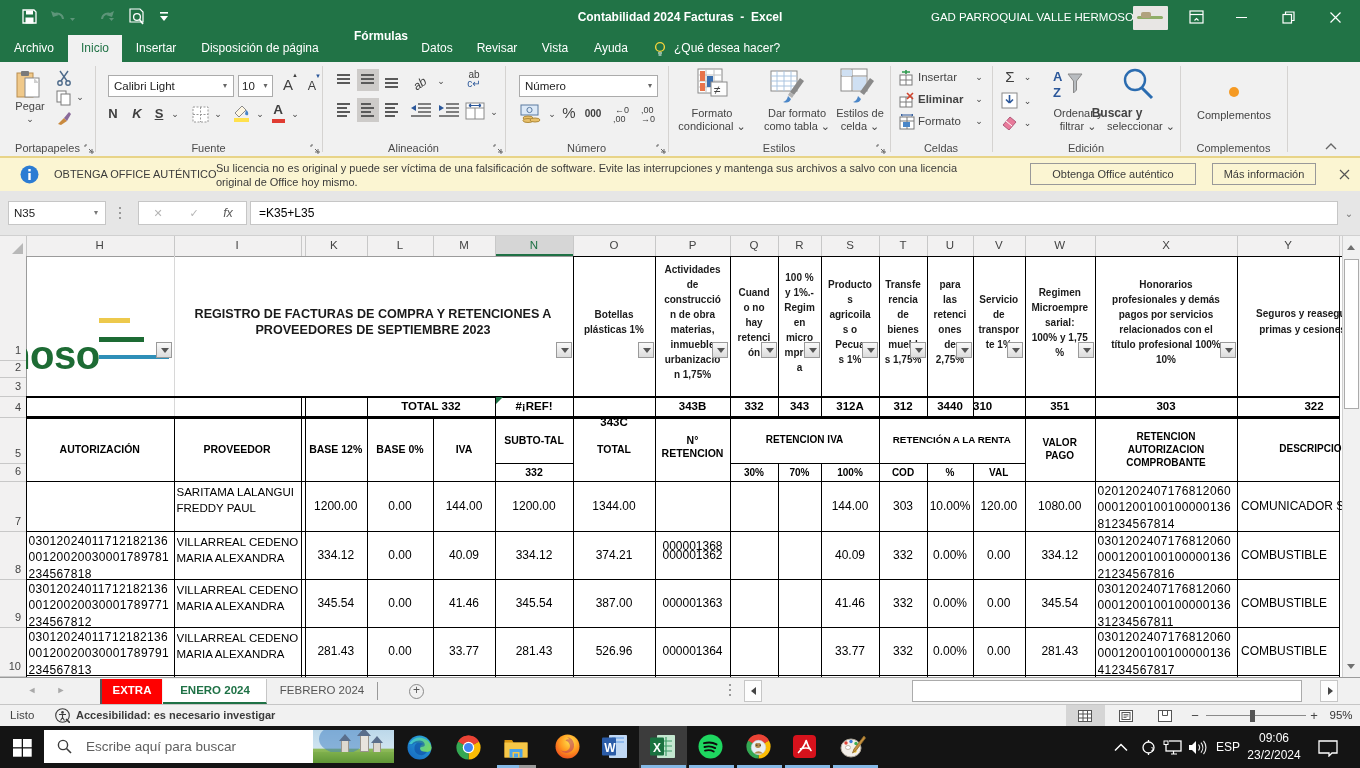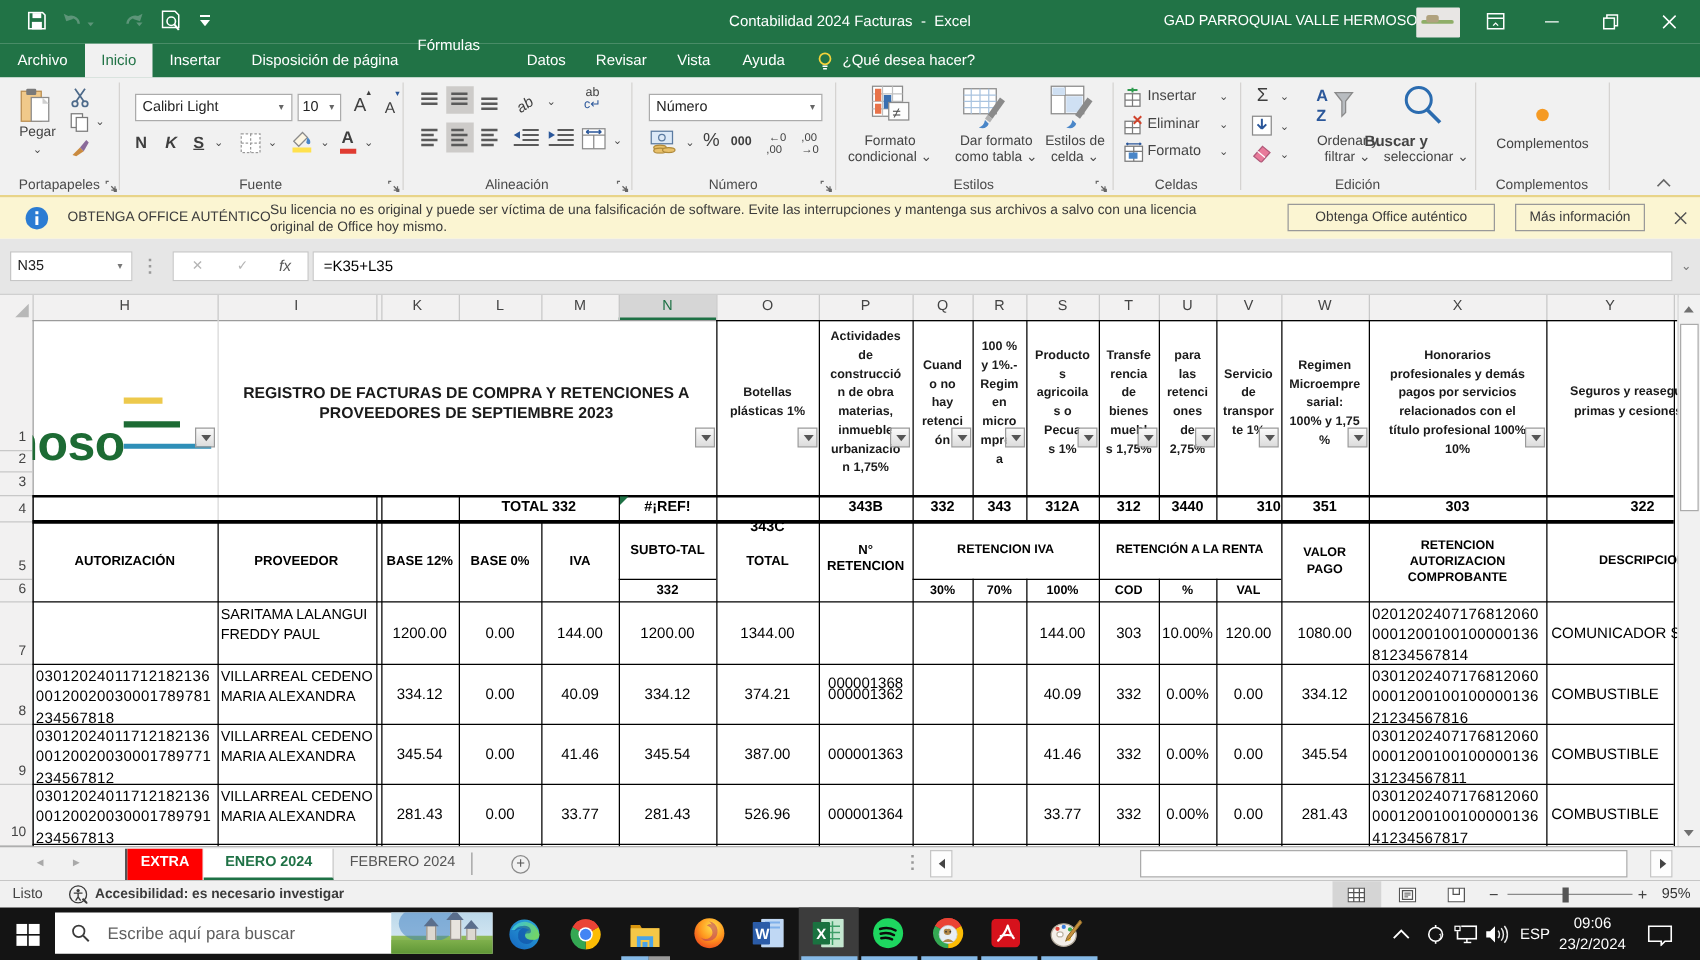--- a/index.html
+++ b/index.html
@@ -25,21 +25,21 @@
 </svg>
 <svg style="position:absolute;left:129px;top:8px" width="16" height="18" viewBox="0 0 16 18">
 <path d="M1 1 h10 l3 3 v10 h-13 z" fill="none" stroke="#fff" stroke-width="1.2"></path>
 <circle cx="8" cy="9" r="3.4" fill="none" stroke="#fff" stroke-width="1.3"></circle>
 <path d="M10.5 11.5 L14 16" stroke="#fff" stroke-width="1.6"></path>
 </svg>
 <svg style="position:absolute;left:159px;top:12px" width="10" height="11" viewBox="0 0 10 11">
 <rect x="1" y="0" width="8" height="1.6" fill="#fff"></rect>
 <path d="M1 4 h8 L5 9 Z" fill="#fff"></path>
 </svg>
-<div style="position:absolute;left:480px;top:0px;width:400px;height:34px;font-size:12px;font-weight:400;color:#fff;text-align:center;line-height:34px;white-space:pre;overflow:hidden;">Contabilidad 2024 Facturas  -  Excel</div>
+<div style="position:absolute;left:480px;top:0px;width:400px;height:34px;font-size:12px;font-weight:700;color:#fff;text-align:center;line-height:34px;white-space:pre;overflow:hidden;">Contabilidad 2024 Facturas  -  Excel</div>
 <div style="position:absolute;left:930px;top:0px;width:205px;height:34px;font-size:11.5px;font-weight:400;color:#fff;text-align:center;line-height:34px;white-space:pre;overflow:hidden;">GAD PARROQUIAL VALLE HERMOSO</div>
 <div style="position:absolute;left:1133px;top:6px;width:35px;height:24px;background:#e8e6e4;border-radius:1px;overflow:hidden">
       <div style="position:absolute;left:4px;top:10px;width:26px;height:3px;background:#8fae68;border-radius:2px"></div>
       <div style="position:absolute;left:8px;top:6px;width:10px;height:6px;background:#b0a27e;border-radius:2px"></div>
     </div>
 <svg style="position:absolute;left:1189px;top:10px" width="15" height="14" viewBox="0 0 15 14">
 <rect x="1" y="1" width="13" height="12" fill="none" stroke="#fff" stroke-width="1.2"></rect>
 <path d="M1 4.5 h13" stroke="#fff" stroke-width="1.2"></path>
 <path d="M5.5 10.5 l2-2 l2 2" fill="none" stroke="#fff" stroke-width="1.1"></path>
 </svg>
@@ -50,21 +50,21 @@
 </svg>
 <svg style="position:absolute;left:1329px;top:11px" width="13" height="13" viewBox="0 0 13 13">
 <path d="M1.5 1.5 L11.5 11.5 M11.5 1.5 L1.5 11.5" stroke="#fff" stroke-width="1.2"></path>
 </svg>
 <div style="position:absolute;left:0px;top:35px;width:1360px;height:27px;background:#217346"></div>
 <div style="position:absolute;left:68px;top:35px;width:54px;height:27px;background:#f1f1f1"></div>
 <div style="position:absolute;left:4px;top:35px;width:60px;height:27px;font-size:12px;font-weight:400;color:#fff;text-align:center;line-height:27px;white-space:pre;overflow:hidden;">Archivo</div>
 <div style="position:absolute;left:68px;top:35px;width:54px;height:27px;font-size:12px;font-weight:400;color:#217346;text-align:center;line-height:27px;white-space:pre;overflow:hidden;">Inicio</div>
 <div style="position:absolute;left:126px;top:35px;width:60px;height:27px;font-size:12px;font-weight:400;color:#fff;text-align:center;line-height:27px;white-space:pre;overflow:hidden;">Insertar</div>
 <div style="position:absolute;left:196px;top:35px;width:128px;height:27px;font-size:12px;font-weight:400;color:#fff;text-align:center;line-height:27px;white-space:pre;overflow:hidden;">Disposición de página</div>
-<div style="position:absolute;left:334px;top:23px;width:74px;height:27px;font-size:12px;font-weight:400;color:#fff;text-align:left;line-height:27px;white-space:pre;overflow:hidden;">Fórmulas</div>
+<div style="position:absolute;left:334px;top:23px;width:74px;height:27px;font-size:12px;font-weight:700;color:#fff;text-align:right;line-height:27px;white-space:pre;overflow:hidden;">Fórmulas</div>
 <div style="position:absolute;left:414px;top:35px;width:46px;height:27px;font-size:12px;font-weight:400;color:#fff;text-align:center;line-height:27px;white-space:pre;overflow:hidden;">Datos</div>
 <div style="position:absolute;left:466px;top:35px;width:62px;height:27px;font-size:12px;font-weight:400;color:#fff;text-align:center;line-height:27px;white-space:pre;overflow:hidden;">Revisar</div>
 <div style="position:absolute;left:534px;top:35px;width:42px;height:27px;font-size:12px;font-weight:400;color:#fff;text-align:center;line-height:27px;white-space:pre;overflow:hidden;">Vista</div>
 <div style="position:absolute;left:582px;top:35px;width:58px;height:27px;font-size:12px;font-weight:400;color:#fff;text-align:center;line-height:27px;white-space:pre;overflow:hidden;">Ayuda</div>
 <svg style="position:absolute;left:653px;top:41px" width="14" height="16" viewBox="0 0 14 16">
 <circle cx="7" cy="6" r="4.4" fill="none" stroke="#f2d33c" stroke-width="1.4"></circle>
 <path d="M5 12 h4 M5.5 14 h3" stroke="#fff" stroke-width="1.2"></path>
 </svg>
 <div style="position:absolute;left:674px;top:35px;width:130px;height:27px;font-size:12px;font-weight:400;color:#fff;text-align:left;line-height:27px;white-space:pre;overflow:hidden;">¿Qué desea hacer?</div>
 <div style="position:absolute;left:0px;top:62px;width:1360px;height:96px;background:#f1f1f1"></div>
@@ -258,21 +258,21 @@
       <path d="M1 10 h12 M7 5 v10" stroke="#7a7a7a"></path>
       <path d="M3 2 h8 M7 0 v4" stroke="#2e9a4e" stroke-width="1.6"></path>
     </svg>
 <div style="position:absolute;left:918px;top:69px;width:56px;height:16px;font-size:11.5px;font-weight:400;color:#444;text-align:left;line-height:16px;white-space:pre;overflow:hidden;">Insertar</div>
 <div style="position:absolute;left:972px;top:69px;width:14px;height:16px;font-size:9px;font-weight:400;color:#444;text-align:center;line-height:16px;white-space:pre;overflow:hidden;">⌄</div>
 <svg style="position:absolute;left:899px;top:92px" width="16" height="16" viewBox="0 0 16 16">
       <rect x="1" y="5" width="12" height="10" fill="#fff" stroke="#7a7a7a"></rect>
       <path d="M1 10 h12 M7 5 v10" stroke="#7a7a7a"></path>
       <path d="M8 1 l6 6 M14 1 l-6 6" stroke="#d0432c" stroke-width="1.6"></path>
     </svg>
-<div style="position:absolute;left:918px;top:91px;width:56px;height:16px;font-size:11.5px;font-weight:400;color:#444;text-align:left;line-height:16px;white-space:pre;overflow:hidden;">Eliminar</div>
+<div style="position:absolute;left:918px;top:91px;width:56px;height:16px;font-size:11.5px;font-weight:700;color:#444;text-align:left;line-height:16px;white-space:pre;overflow:hidden;">Eliminar</div>
 <div style="position:absolute;left:972px;top:91px;width:14px;height:16px;font-size:9px;font-weight:400;color:#444;text-align:center;line-height:16px;white-space:pre;overflow:hidden;">⌄</div>
 <svg style="position:absolute;left:899px;top:114px" width="16" height="16" viewBox="0 0 16 16">
       <rect x="1" y="3" width="14" height="12" fill="#fff" stroke="#7a7a7a"></rect>
       <path d="M1 7 h14 M8 3 v12" stroke="#7a7a7a"></path>
       <rect x="4" y="8" width="7" height="5" fill="#4a86c8"></rect>
       <path d="M2 1 h12 M2 1 l1.5-1 M2 1 l1.5 1 M14 1 l-1.5-1 M14 1 l-1.5 1" stroke="#2b579a"></path>
     </svg>
 <div style="position:absolute;left:918px;top:113px;width:56px;height:16px;font-size:11.5px;font-weight:400;color:#444;text-align:left;line-height:16px;white-space:pre;overflow:hidden;">Formato</div>
 <div style="position:absolute;left:972px;top:113px;width:14px;height:16px;font-size:9px;font-weight:400;color:#444;text-align:center;line-height:16px;white-space:pre;overflow:hidden;">⌄</div>
 <div style="position:absolute;left:999px;top:66px;width:22px;height:22px;font-size:15px;font-weight:400;color:#3f3f3f;text-align:center;line-height:22px;white-space:pre;overflow:hidden;">Σ</div>
@@ -541,21 +541,21 @@
       <path d="M0 0 H7 L0 7 Z" fill="#1e7145"></path>
     </svg>
 <div style="position:absolute;left:495px;top:396px;width:78px;height:20px;font-size:11.5px;font-weight:700;color:#000;text-align:center;line-height:20px;white-space:pre;overflow:hidden;">#¡REF!</div>
 <div style="position:absolute;left:573px;top:412px;width:82px;height:20px;font-size:11.5px;font-weight:700;color:#000;text-align:center;line-height:20px;white-space:pre;overflow:hidden;">343C</div>
 <div style="position:absolute;left:655px;top:396px;width:75px;height:20px;font-size:11.5px;font-weight:700;color:#000;text-align:center;line-height:20px;white-space:pre;overflow:hidden;">343B</div>
 <div style="position:absolute;left:730px;top:396px;width:48px;height:20px;font-size:11.5px;font-weight:700;color:#000;text-align:center;line-height:20px;white-space:pre;overflow:hidden;">332</div>
 <div style="position:absolute;left:778px;top:396px;width:43px;height:20px;font-size:11.5px;font-weight:700;color:#000;text-align:center;line-height:20px;white-space:pre;overflow:hidden;">343</div>
 <div style="position:absolute;left:821px;top:396px;width:58px;height:20px;font-size:11.5px;font-weight:700;color:#000;text-align:center;line-height:20px;white-space:pre;overflow:hidden;">312A</div>
 <div style="position:absolute;left:879px;top:396px;width:48px;height:20px;font-size:11.5px;font-weight:700;color:#000;text-align:center;line-height:20px;white-space:pre;overflow:hidden;">312</div>
 <div style="position:absolute;left:927px;top:396px;width:46px;height:20px;font-size:11.5px;font-weight:700;color:#000;text-align:center;line-height:20px;white-space:pre;overflow:hidden;">3440</div>
-<div style="position:absolute;left:973px;top:396px;width:51.5px;height:20px;font-size:11.5px;font-weight:700;color:#000;text-align:right;line-height:20px;white-space:pre;overflow:hidden;">310</div>
+<div style="position:absolute;left:973px;top:396px;width:51.5px;height:20px;font-size:11.5px;font-weight:700;color:#000;text-align:left;line-height:20px;white-space:pre;overflow:hidden;">310</div>
 <div style="position:absolute;left:1024.5px;top:396px;width:70.5px;height:20px;font-size:11.5px;font-weight:700;color:#000;text-align:center;line-height:20px;white-space:pre;overflow:hidden;">351</div>
 <div style="position:absolute;left:1095px;top:396px;width:142px;height:20px;font-size:11.5px;font-weight:700;color:#000;text-align:center;line-height:20px;white-space:pre;overflow:hidden;">303</div>
 <div style="position:absolute;left:1237px;top:396px;width:154px;height:20px;font-size:11.5px;font-weight:700;color:#000;text-align:center;line-height:20px;white-space:pre;overflow:hidden;">322</div>
 <div style="position:absolute;left:26px;top:442.5px;width:147.5px;height:13px;font-size:10.5px;font-weight:700;color:#000;text-align:center;line-height:13px;white-space:pre;overflow:hidden;">AUTORIZACIÓN</div>
 <div style="position:absolute;left:173.5px;top:442.5px;width:127px;height:13px;font-size:10.5px;font-weight:700;color:#000;text-align:center;line-height:13px;white-space:pre;overflow:hidden;">PROVEEDOR</div>
 <div style="position:absolute;left:304.5px;top:442.5px;width:62.5px;height:13px;font-size:10.5px;font-weight:700;color:#000;text-align:center;line-height:13px;white-space:pre;overflow:hidden;">BASE 12%</div>
 <div style="position:absolute;left:367px;top:442.5px;width:66px;height:13px;font-size:10.5px;font-weight:700;color:#000;text-align:center;line-height:13px;white-space:pre;overflow:hidden;">BASE 0%</div>
 <div style="position:absolute;left:433px;top:442.5px;width:62px;height:13px;font-size:10.5px;font-weight:700;color:#000;text-align:center;line-height:13px;white-space:pre;overflow:hidden;">IVA</div>
 <div style="position:absolute;left:495px;top:433.5px;width:78px;height:13px;font-size:10.5px;font-weight:700;color:#000;text-align:center;line-height:13px;white-space:pre;overflow:hidden;">SUBTO-TAL</div>
 <div style="position:absolute;left:495px;top:465.5px;width:78px;height:13px;font-size:10.5px;font-weight:700;color:#000;text-align:center;line-height:13px;white-space:pre;overflow:hidden;">332</div>

